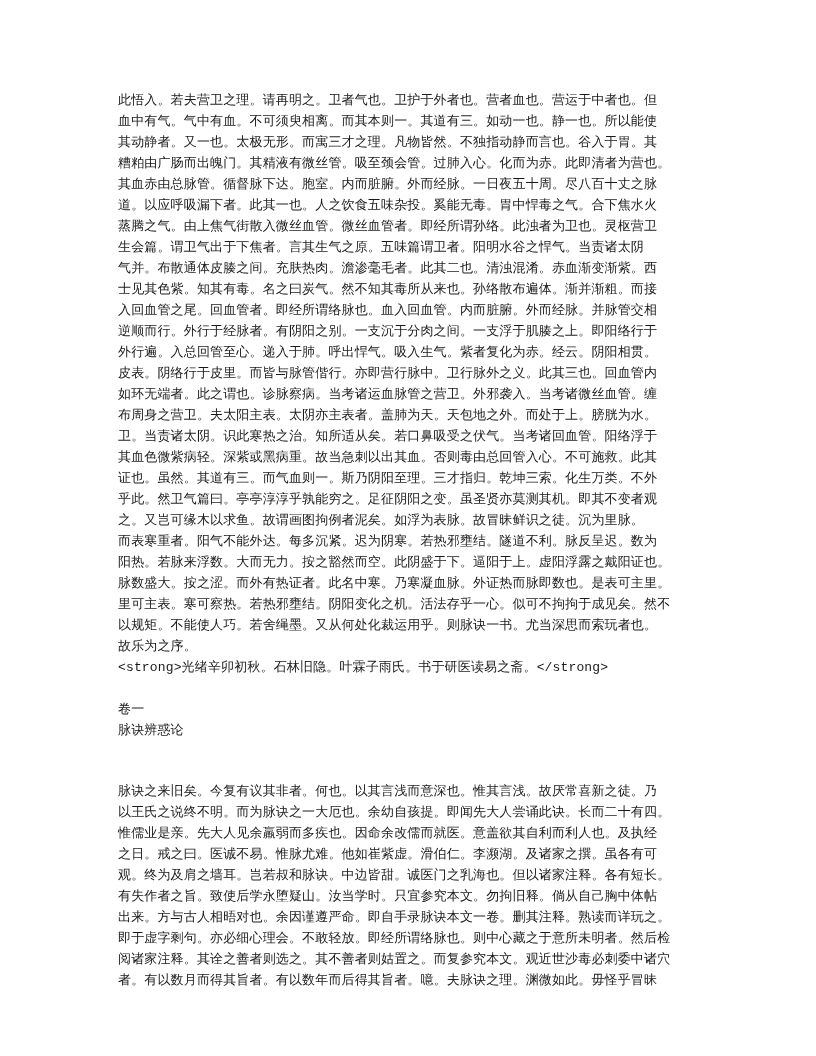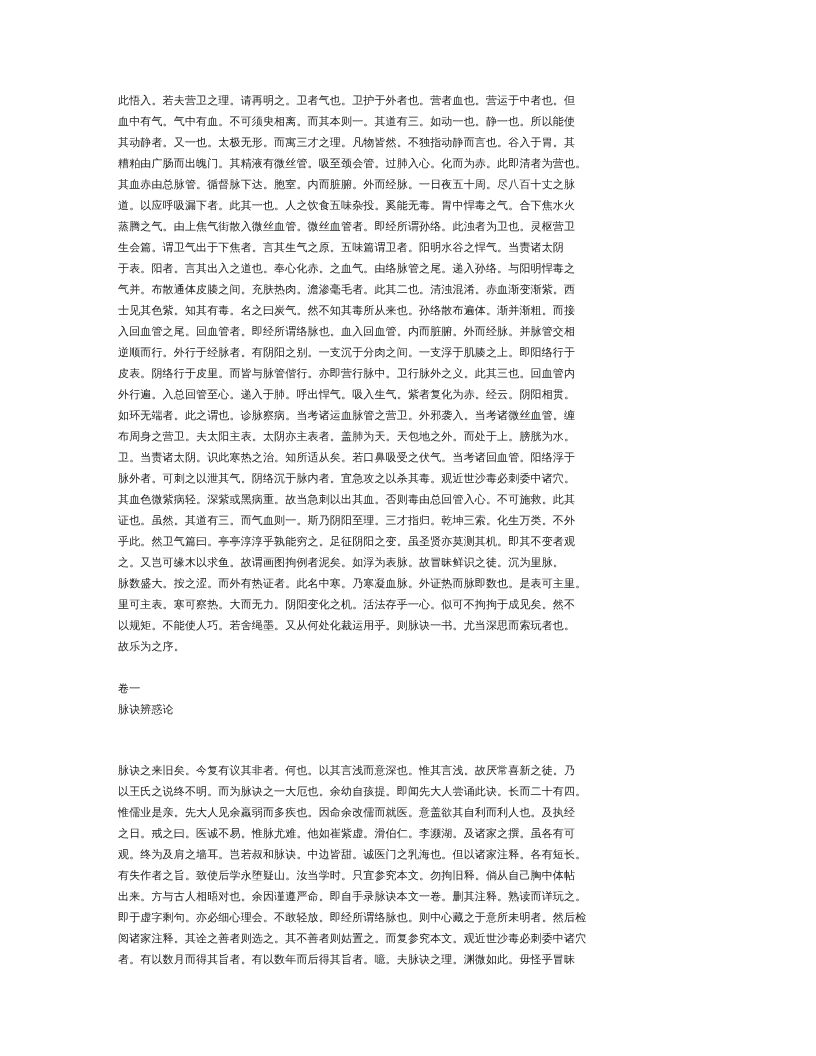--- a/index.html
+++ b/index.html
@@ -15,25 +15,26 @@
       font-family: "DejaVu Serif", "Liberation Serif", serif;
       color: #1a1a1a;
     }
     .page {
       position: absolute;
       left: 118px;
       top: 90px;
       width: 590px;
     }
     .line {
-      font-size: 11px;
+      font-size: 13px;
       line-height: 21px;
       height: 21px;
       white-space: nowrap;
       letter-spacing: 0.15px;
+      font-family: Liberation Mono, monospace;
     }
     .block-1 { }
     .blank { height: 21px; }
     .gap-large { height: 40px; }
     .signature { }
     .heading { }
   </style>
 </head>
 <body>
 
@@ -41,41 +42,42 @@
 
   <div class="block-1">
     <div class="line">此悟入。若夫营卫之理。请再明之。卫者气也。卫护于外者也。营者血也。营运于中者也。但</div>
     <div class="line">血中有气。气中有血。不可须臾相离。而其本则一。其道有三。如动一也。静一也。所以能使</div>
     <div class="line">其动静者。又一也。太极无形。而寓三才之理。凡物皆然。不独指动静而言也。谷入于胃。其</div>
     <div class="line">糟粕由广肠而出魄门。其精液有微丝管。吸至颈会管。过肺入心。化而为赤。此即清者为营也。</div>
     <div class="line">其血赤由总脉管。循督脉下达。胞室。内而脏腑。外而经脉。一日夜五十周。尽八百十丈之脉</div>
     <div class="line">道。以应呼吸漏下者。此其一也。人之饮食五味杂投。奚能无毒。胃中悍毒之气。合下焦水火</div>
     <div class="line">蒸腾之气。由上焦气街散入微丝血管。微丝血管者。即经所谓孙络。此浊者为卫也。灵枢营卫</div>
     <div class="line">生会篇。谓卫气出于下焦者。言其生气之原。五味篇谓卫者。阳明水谷之悍气。当责诸太阴</div>
-    <div class="line">于表。阳者。言其出入之道也。奉心化赤。之血气。由络脉管之尾。递入孙络。与阳明悍毒之</div>
     <div class="line">气并。布散通体皮腠之间。充肤热肉。澹渗毫毛者。此其二也。清浊混淆。赤血渐变渐紫。西</div>
     <div class="line">士见其色紫。知其有毒。名之曰炭气。然不知其毒所从来也。孙络散布遍体。渐并渐粗。而接</div>
     <div class="line">入回血管之尾。回血管者。即经所谓络脉也。血入回血管。内而脏腑。外而经脉。并脉管交相</div>
     <div class="line">逆顺而行。外行于经脉者。有阴阳之别。一支沉于分肉之间。一支浮于肌腠之上。即阳络行于</div>
+    <div class="line">外行遍。入总回管至心。递入于肺。呼出悍气。吸入生气。紫者复化为赤。经云。阴阳相贯。</div>
     <div class="line">皮表。阴络行于皮里。而皆与脉管偕行。亦即营行脉中。卫行脉外之义。此其三也。回血管内</div>
-    <div class="line">外行遍。入总回管至心。递入于肺。呼出悍气。吸入生气。紫者复化为赤。经云。阴阳相贯。</div>
     <div class="line">如环无端者。此之谓也。诊脉察病。当考诸运血脉管之营卫。外邪袭入。当考诸微丝血管。缠</div>
     <div class="line">布周身之营卫。夫太阳主表。太阴亦主表者。盖肺为天。天包地之外。而处于上。膀胱为水。</div>
     <div class="line">卫。当责诸太阴。识此寒热之治。知所适从矣。若口鼻吸受之伏气。当考诸回血管。阳络浮于</div>
-    <div class="line">脉外者。可刺之以泄其气。阴络沉于脉内者。宜急攻之以杀其毒。观近世沙毒必刺委中诸穴。</div>
     <div class="line">其血色微紫病轻。深紫或黑病重。故当急刺以出其血。否则毒由总回管入心。不可施救。此其</div>
     <div class="line">证也。虽然。其道有三。而气血则一。斯乃阴阳至理。三才指归。乾坤三索。化生万类。不外</div>
     <div class="line">乎此。然卫气篇曰。亭亭淳淳乎孰能穷之。足征阴阳之变。虽圣贤亦莫测其机。即其不变者观</div>
     <div class="line">之。又岂可缘木以求鱼。故谓画图拘例者泥矣。如浮为表脉。故冒昧鲜识之徒。沉为里脉。</div>
+    <div class="line">而表寒重者。阳气不能外达。每多沉紧。迟为阴寒。若热邪壅结。隧道不利。脉反呈迟。数为</div>
+    <div class="line">阳热。若脉来浮数。大而无力。按之豁然而空。此阴盛于下。逼阳于上。虚阳浮露之戴阳证也。</div>
     <div class="line">脉数盛大。按之涩。而外有热证者。此名中寒。乃寒凝血脉。外证热而脉即数也。是表可主里。</div>
-    <div class="line">里可主表。寒可察热。大而无力。阴阳变化之机。活法存乎一心。似可不拘拘于成见矣。然不</div>
+    <div class="line">里可主表。寒可察热。若热邪壅结。阴阳变化之机。活法存乎一心。似可不拘拘于成见矣。然不</div>
     <div class="line">以规矩。不能使人巧。若舍绳墨。又从何处化裁运用乎。则脉诀一书。尤当深思而索玩者也。</div>
     <div class="line">故乐为之序。</div>
   </div>
 
+  <div class="line signature">&lt;strong&gt;光绪辛卯初秋。石林旧隐。叶霖子雨氏。书于研医读易之斋。&lt;/strong&gt;</div>
 
   <div class="blank"></div>
 
   <div class="line heading">卷一</div>
   <div class="line heading">脉诀辨惑论</div>
 
   <div class="gap-large"></div>
 
   <div class="block-2">
     <div class="line">脉诀之来旧矣。今复有议其非者。何也。以其言浅而意深也。惟其言浅。故厌常喜新之徒。乃</div>

